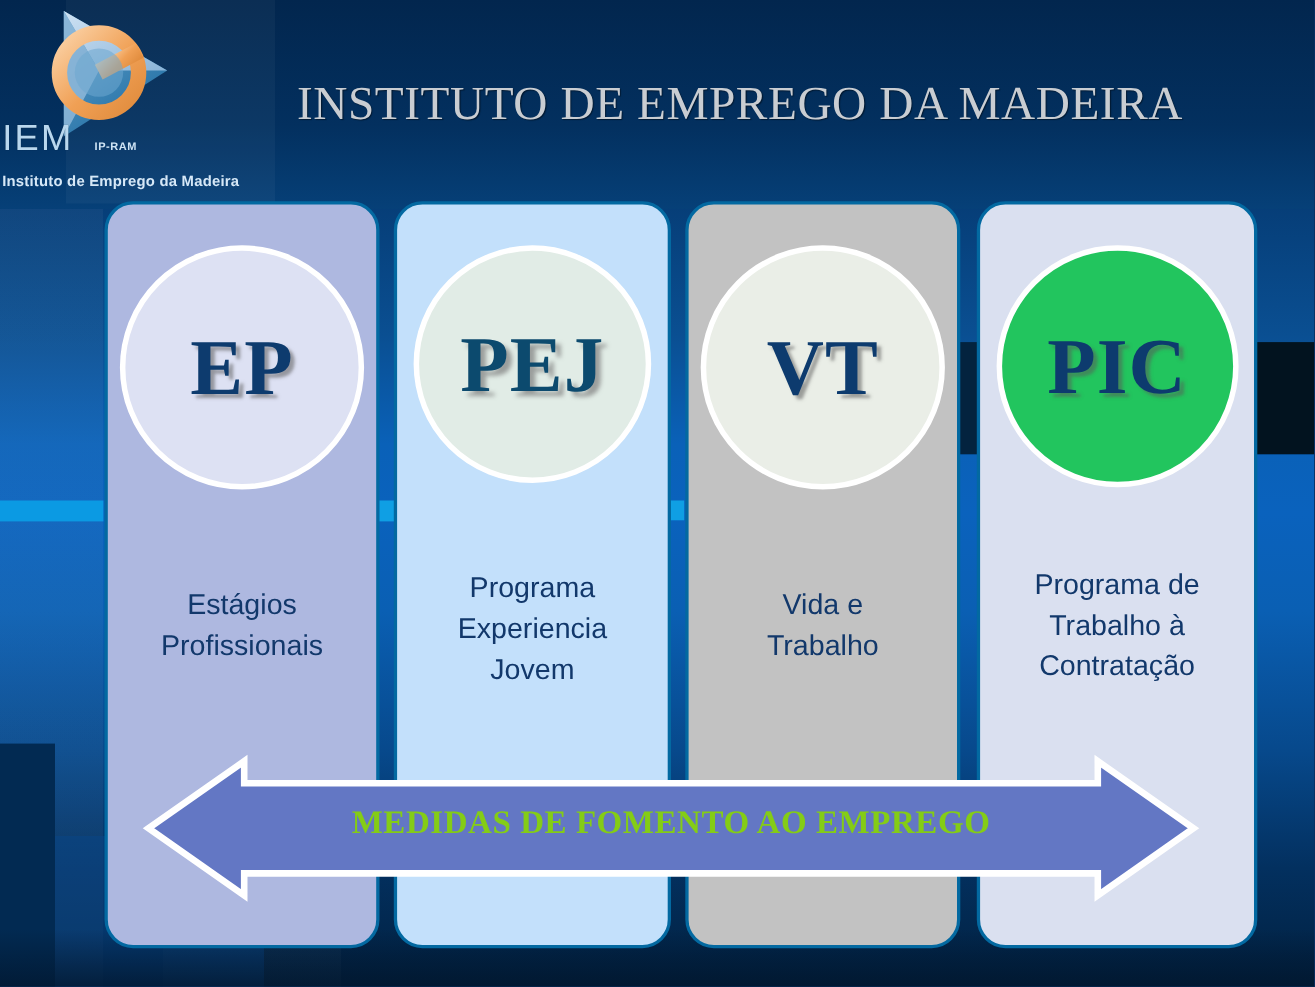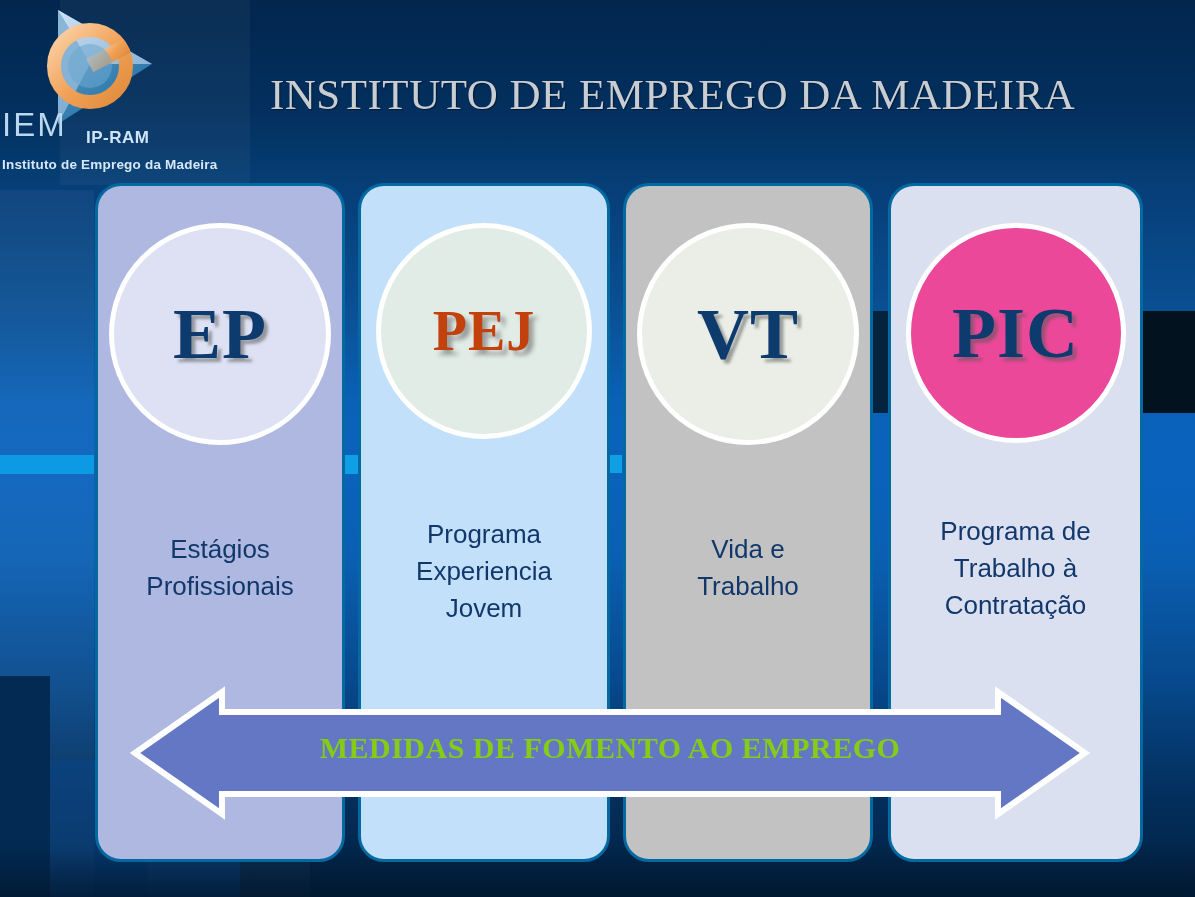--- a/index.html
+++ b/index.html
@@ -98,21 +98,21 @@
   .logo-mark svg{ display:block; }
   .logo-iem{
     position:absolute; left:2px; top:108px;
     font-family:"Liberation Sans", sans-serif;
     font-size:33px; font-weight:400; letter-spacing:2px;
     color:#b9d7ee; line-height:1;
     text-shadow:0 0 1px rgba(0,0,0,0.4);
   }
   .logo-ipram{
     position:absolute; left:86px; top:128px;
-    font-size:17px; font-weight:bold; letter-spacing:0.5px;
+    font-size:10px; font-weight:bold; letter-spacing:0.5px;
     color:#cfe4f5;
   }
   .logo-sub{
     position:absolute; left:2px; top:157px;
     font-size:13.5px; font-weight:bold; letter-spacing:0.2px;
     color:#d6e8f7;
   }
 
   
   .slide-title{
@@ -150,34 +150,34 @@
     border:5px solid #ffffff;
     display:flex; align-items:center; justify-content:center;
   }
   .card-2 .circle{ width:216px; height:216px; }
   .card-3 .circle{ width:222px; height:222px; }
   .card-4 .circle{ width:220px; height:220px; }
 
   .c1-circle{ background:#dde1f3; }
   .c2-circle{ background:#e1ece6; }
   .c3-circle{ background:#eaeee7; }
-  .c4-circle{ background:#ec4899; }
+  .c4-circle{ background:#22c55e; }
 
   .acronym{
     font-family:"Liberation Serif", serif;
     font-weight:bold;
     font-size:72px;
     line-height:1;
     letter-spacing:1px;
     color:#0d3b6e;
     text-shadow:4px 4px 3px rgba(90,90,90,0.55);
   }
   .acronym.red{
-    color:#c2410c;
-    font-size:56px;
+    color:#0c4a6e;
+    font-size:72px;
     text-shadow:5px 5px 4px rgba(125,125,125,0.7);
   }
 
   .card-caption{
     position:absolute;
     left:8px; right:8px;
     top:318px;
     text-align:center;
     font-family:"Liberation Sans", sans-serif;
     font-size:26px;

